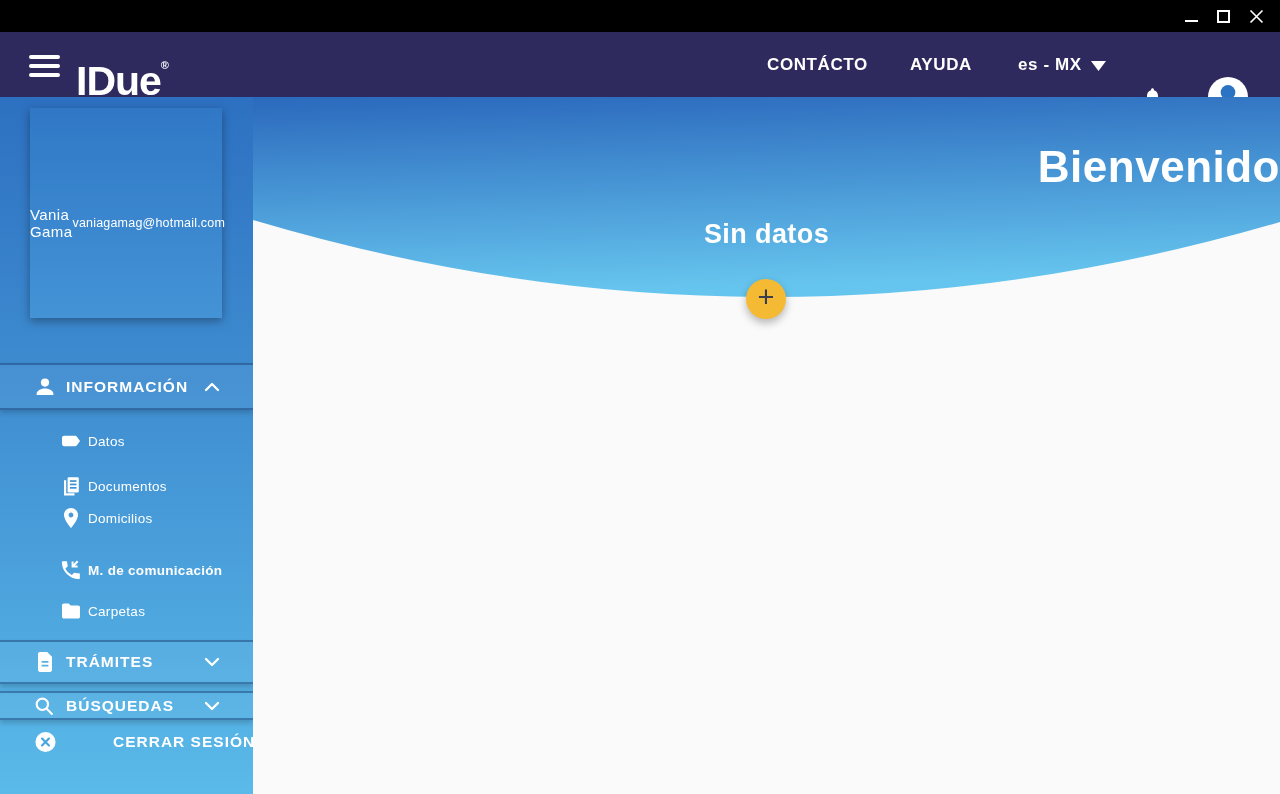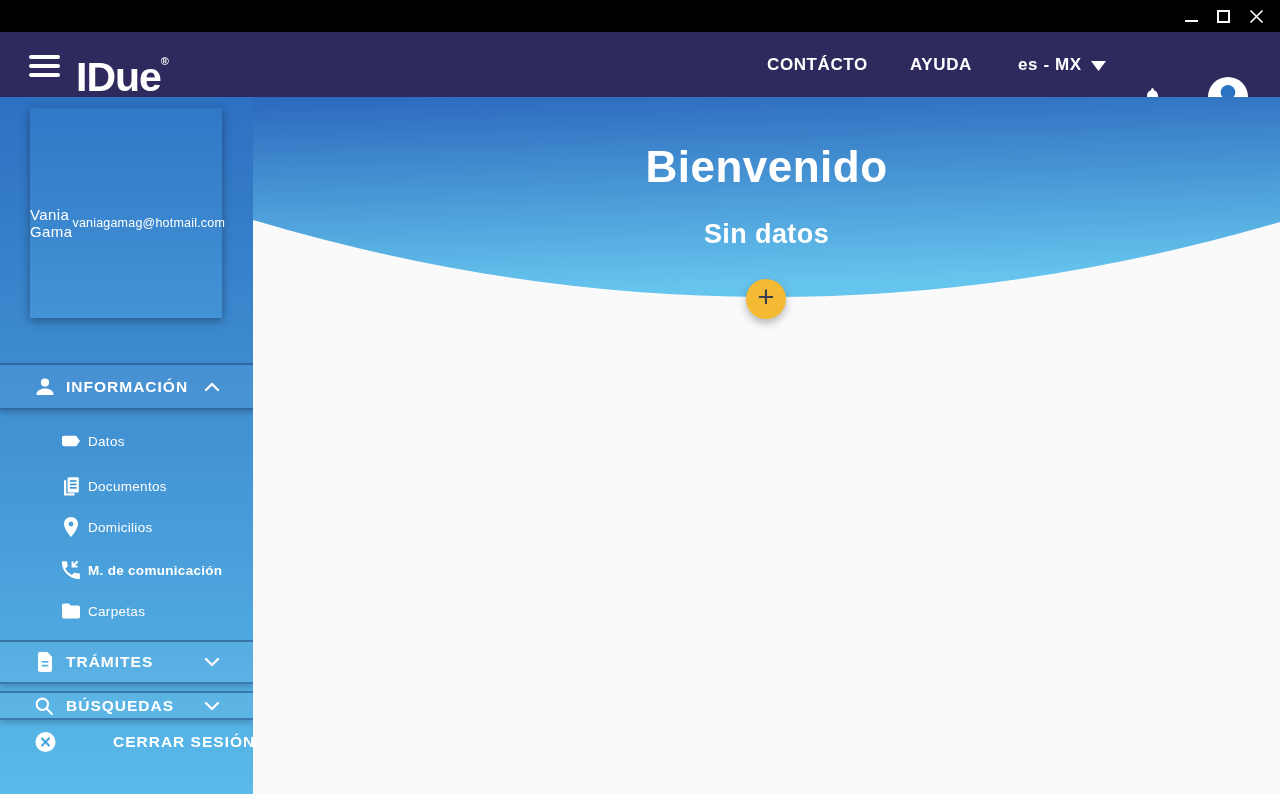--- a/index.html
+++ b/index.html
@@ -17,21 +17,21 @@
   .win-btn.max { left:1207px; }
   .win-btn.close { left:1240px; }
   .glyph-min { width:13px; height:2px; background:#fff; margin-top:9px; }
   .glyph-max { width:13px; height:13px; border:2px solid #fff; }
 
   
   .appbar { position:absolute; left:0; top:32px; width:1280px; height:65px; background:#2f2a5d; }
   .hamburger { position:absolute; left:29px; top:23px; width:31px; height:23px; cursor:pointer; }
   .hamburger span { display:block; width:31px; height:4px; border-radius:2px; background:#fff; margin-bottom:5px; }
   .logo { position:absolute; left:76px; top:7px; color:#fff; cursor:default; }
-  .logo-line { font-size:41px; font-weight:bold; line-height:44px; letter-spacing:-1px; }
+  .logo-line { font-size:41px; font-weight:bold; line-height:52px; letter-spacing:-1px; }
   .logo-reg { font-size:11px; font-weight:bold; vertical-align:26px; letter-spacing:0; }
   .logo-tagline { font-size:7px; font-weight:bold; letter-spacing:0.55px; margin-top:0px; }
   .appbar-link { position:absolute; top:24px; color:#fff; font-size:17px; font-weight:600; letter-spacing:0.6px; line-height:18px; cursor:pointer; }
   .link-contact { left:767px; }
   .link-help { left:910px; }
   .lang { left:1018px; display:flex; align-items:center; gap:9px; }
   .lang svg { margin-top:2px; }
   .bell { position:absolute; left:1142px; top:52px; cursor:pointer; }
   .avatar-sm { position:absolute; left:1208px; top:45px; width:40px; height:40px; cursor:pointer; }
 
@@ -59,31 +59,31 @@
   .row-busquedas .sec-icon { width:22px; height:22px; }
   .nav-row .sec-label { position:absolute; left:66px; top:50%; transform:translateY(-50%);
     font-size:15.5px; font-weight:bold; letter-spacing:1px; white-space:nowrap; }
   .nav-row .chev { position:absolute; left:204px; top:50%; transform:translateY(-50%); }
 
   .sub-item { position:absolute; left:0; width:253px; height:42px; cursor:pointer; }
   .sub-item .item-icon { position:absolute; left:59px; top:50%; transform:translateY(-50%); width:24px; height:24px; }
   .sub-item .item-label { position:absolute; left:88px; top:50%; transform:translateY(-50%);
     font-size:13.5px; letter-spacing:0.3px; white-space:nowrap; }
   .sub-item.active .item-label { font-weight:bold; }
-  .it-0 { top:323px; } .it-1 { top:368px; } .it-2 { top:409px; } .it-3 { top:452px; } .it-4 { top:493px; }
+  .it-0 { top:323px; } .it-1 { top:368px; } .it-2 { top:400px; } .it-3 { top:452px; } .it-4 { top:493px; }
 
   .logout-row { position:absolute; left:0; top:631px; width:253px; height:28px; cursor:pointer; }
   .logout-row .sec-icon { position:absolute; left:34px; top:50%; transform:translateY(-50%); width:23px; height:23px; }
   .logout-row .sec-label { position:absolute; left:66px; top:50%; transform:translateY(-50%);
     font-size:15.5px; font-weight:bold; letter-spacing:1px; white-space:nowrap;margin-left:47px; }
 
   
   .main { position:absolute; left:253px; top:97px; width:1027px; height:697px; background:#fafafa; }
   .hero-svg { position:absolute; left:0; top:0; }
-  .hero-title { position:absolute; left:0; top:44px; width:1027px; text-align:center;
+  .hero-title { position:absolute; left:0; top:44px; width:1027px; text-align:right;
     color:#fff; font-size:44px; font-weight:bold; letter-spacing:0.5px; line-height:52px; }
   .hero-subtitle { position:absolute; left:0; top:120px; width:1027px; text-align:center;
     color:#fff; font-size:27px; font-weight:600; letter-spacing:0.4px; line-height:34px; }
   .fab { position:absolute; left:493px; top:182px; width:40px; height:40px; border-radius:50%;
     background:#f5ba33; box-shadow:0 4px 9px rgba(0,0,0,0.28);
     display:flex; align-items:center; justify-content:center; cursor:pointer;
     color:#393e4f; font-size:29px; font-weight:400; }
   .fab span { margin-top:-3px; }
 </style>
 </head>

